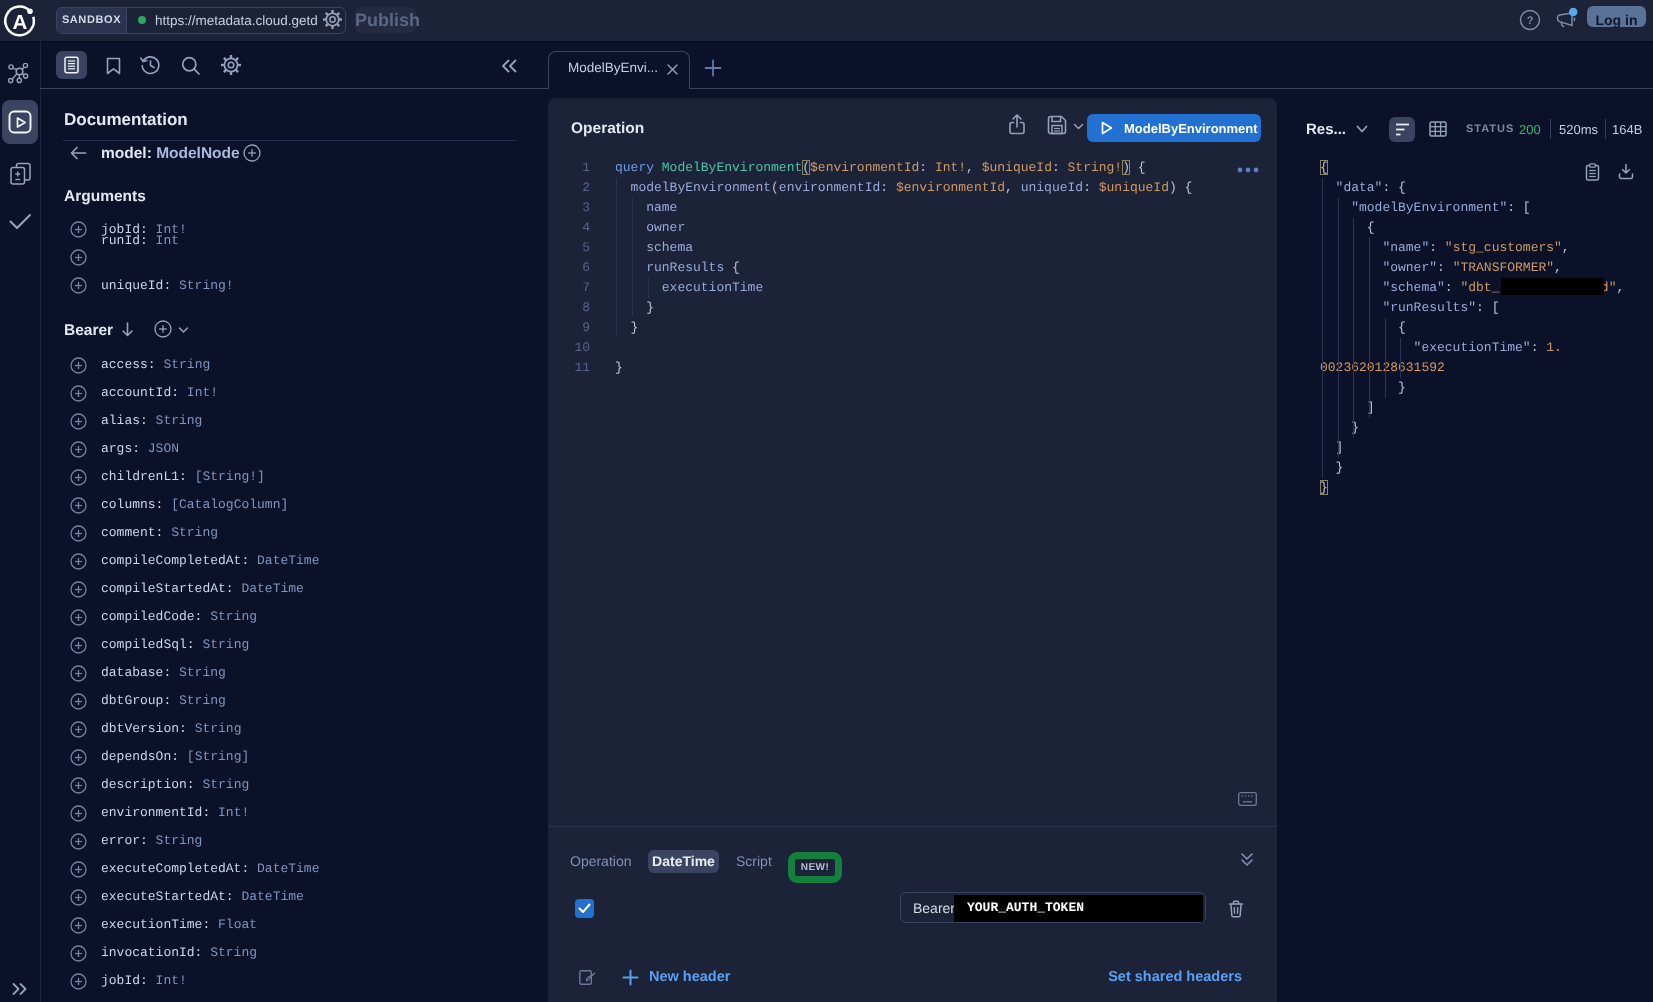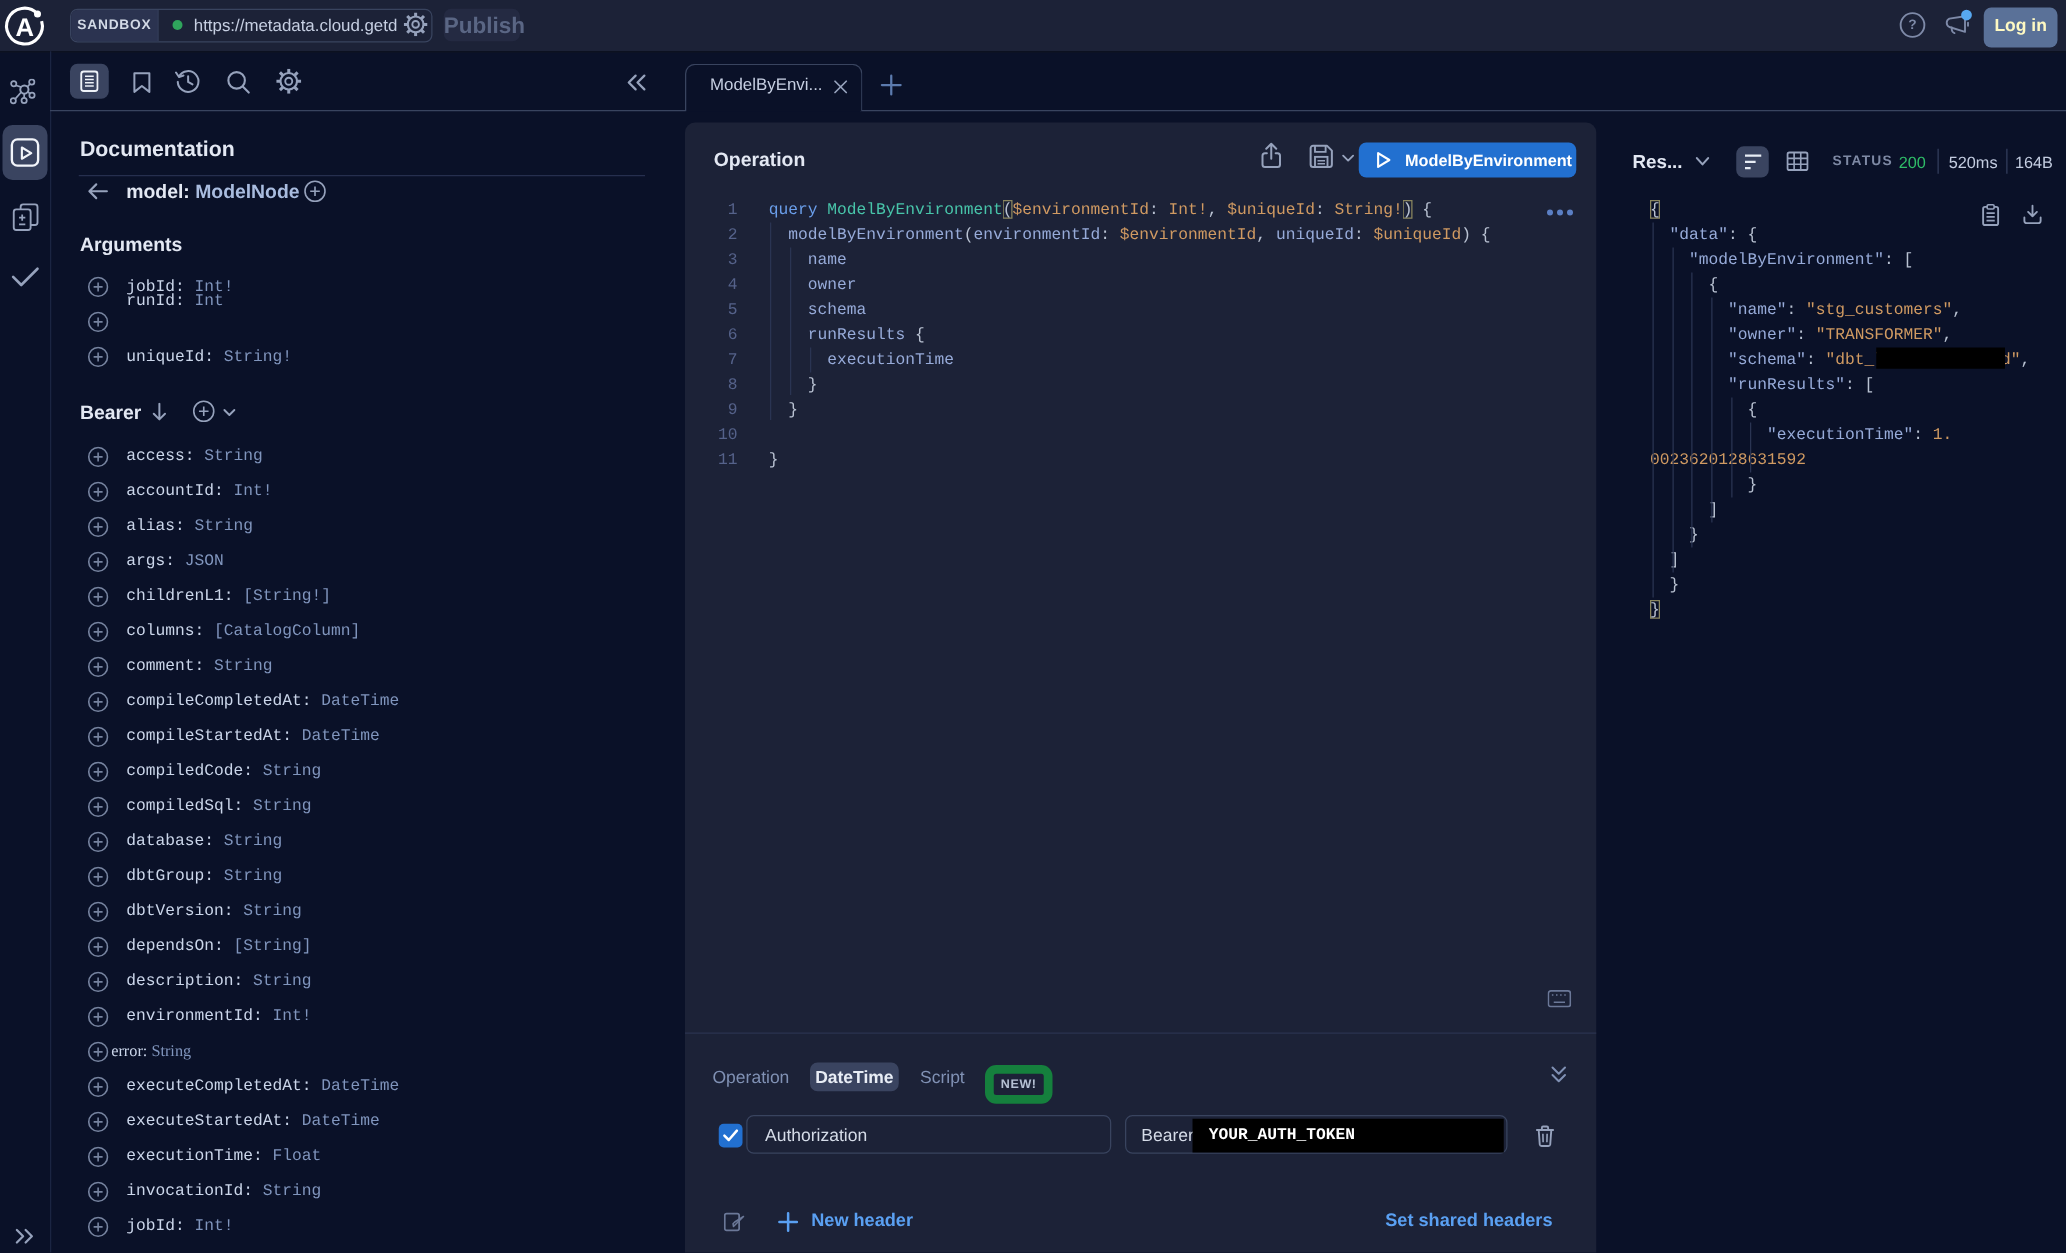--- a/index.html
+++ b/index.html
@@ -33,21 +33,21 @@
 <svg class="a" style="left:1519px;top:9px;" width="22" height="22" viewBox="0 0 22 22">
 <circle cx="11" cy="11" r="9.5" fill="none" stroke="#7e8aa8" stroke-width="1.5"></circle>
 <text x="11" y="14.5" text-anchor="middle" font-size="11" font-weight="bold" fill="#7e8aa8" font-family="Liberation Sans">?</text>
 </svg>
 <svg class="a" style="left:1553px;top:5px;" width="26" height="26" viewBox="0 0 26 26">
 <path d="M19 8 L6.5 9.9 A3.7 3.7 0 0 0 6.5 16.6 L19 20.5 Z" fill="none" stroke="#7e8aa8" stroke-width="1.5" stroke-linejoin="round"></path>
 <path d="M8.4 16.9 C8.2 19.3 8.8 20.9 10.6 21.5" fill="none" stroke="#7e8aa8" stroke-width="1.5" stroke-linecap="round"></path>
 <line x1="21.4" y1="13.2" x2="21.4" y2="15.6" stroke="#7e8aa8" stroke-width="1.5" stroke-linecap="round"></line>
 <circle cx="20.2" cy="7" r="4.3" fill="#57a8f0"></circle>
 </svg>
-<div class="a" style="left:1587px;top:6px;width:59px;height:32px;background:#5a7198;border-radius:6px;color:#fef9c3;font-size:14px;font-weight:bold;text-align:center;line-height:28px;">Log in</div>
+<div class="a" style="left:1587px;top:6px;width:59px;height:21px;background:#5a7198;border-radius:6px;color:#0f172a;font-size:14px;font-weight:bold;text-align:center;line-height:28px;">Log in</div>
 <div class="a" style="left:40px;top:41px;width:1px;height:961px;background:#1b2542;"></div>
 <svg class="a" style="left:8px;top:63px;" width="21" height="21" viewBox="0 0 21 21">
 <circle cx="11.5" cy="8.6" r="3.3" fill="none" stroke="#96a2bc" stroke-width="1.6"></circle>
 <circle cx="3" cy="4" r="2.1" fill="none" stroke="#96a2bc" stroke-width="1.4"></circle>
 <circle cx="17.4" cy="2.5" r="2.1" fill="none" stroke="#96a2bc" stroke-width="1.4"></circle>
 <circle cx="17.6" cy="13.1" r="2.1" fill="none" stroke="#96a2bc" stroke-width="1.4"></circle>
 <circle cx="11.3" cy="17.4" r="2.1" fill="none" stroke="#96a2bc" stroke-width="1.4"></circle>
 <circle cx="2.6" cy="17.6" r="2.1" fill="none" stroke="#96a2bc" stroke-width="1.4"></circle>
 <line x1="9" y1="6.7" x2="4.5" y2="5.2" stroke="#96a2bc" stroke-width="1.4"></line>
 <line x1="13.9" y1="6.5" x2="16" y2="4.2" stroke="#96a2bc" stroke-width="1.4"></line>
@@ -252,21 +252,21 @@
 <circle cx="8.5" cy="8.5" r="7.5" fill="none" stroke="#76839f" stroke-width="1.3"></circle>
 <line x1="4.9" y1="8.5" x2="12.1" y2="8.5" stroke="#76839f" stroke-width="1.3"></line>
 <line x1="8.5" y1="4.9" x2="8.5" y2="12.1" stroke="#76839f" stroke-width="1.3"></line>
 </svg>
 <div class="a mono" style="left:101px;top:803px;"><span style="color:#cbd6ea;">environmentId: </span><span style="color:#8095bd;">Int!</span></div>
 <svg class="a" style="left:69.5px;top:832.5px;" width="17.0" height="17.0" viewBox="0 0 17.0 17.0">
 <circle cx="8.5" cy="8.5" r="7.5" fill="none" stroke="#76839f" stroke-width="1.3"></circle>
 <line x1="4.9" y1="8.5" x2="12.1" y2="8.5" stroke="#76839f" stroke-width="1.3"></line>
 <line x1="8.5" y1="4.9" x2="8.5" y2="12.1" stroke="#76839f" stroke-width="1.3"></line>
 </svg>
-<div class="a mono" style="left:89px;top:831px;font-family:Liberation Serif, serif;"><span style="color:#cbd6ea;">error: </span><span style="color:#8095bd;">String</span></div>
+<div class="a mono" style="left:101px;top:831px;"><span style="color:#cbd6ea;">error: </span><span style="color:#8095bd;">String</span></div>
 <svg class="a" style="left:69.5px;top:860.5px;" width="17.0" height="17.0" viewBox="0 0 17.0 17.0">
 <circle cx="8.5" cy="8.5" r="7.5" fill="none" stroke="#76839f" stroke-width="1.3"></circle>
 <line x1="4.9" y1="8.5" x2="12.1" y2="8.5" stroke="#76839f" stroke-width="1.3"></line>
 <line x1="8.5" y1="4.9" x2="8.5" y2="12.1" stroke="#76839f" stroke-width="1.3"></line>
 </svg>
 <div class="a mono" style="left:101px;top:859px;"><span style="color:#cbd6ea;">executeCompletedAt: </span><span style="color:#8095bd;">DateTime</span></div>
 <svg class="a" style="left:69.5px;top:888.5px;" width="17.0" height="17.0" viewBox="0 0 17.0 17.0">
 <circle cx="8.5" cy="8.5" r="7.5" fill="none" stroke="#76839f" stroke-width="1.3"></circle>
 <line x1="4.9" y1="8.5" x2="12.1" y2="8.5" stroke="#76839f" stroke-width="1.3"></line>
 <line x1="8.5" y1="4.9" x2="8.5" y2="12.1" stroke="#76839f" stroke-width="1.3"></line>
@@ -342,21 +342,20 @@
 <div class="a" style="left:648px;top:850px;width:71px;height:23px;background:#3a4460;border-radius:6px;color:#e8edf5;font-size:14px;font-weight:bold;text-align:center;line-height:23px;">DateTime</div>
 <div class="a" style="left:736px;top:853px;font-size:14px;color:#8091b4;">Script</div>
 <div class="a" style="left:788px;top:852px;width:40px;height:17px;border:7px solid #15803d;border-radius:9px;color:#b6c1d4;font-size:10px;font-weight:bold;letter-spacing:.5px;text-align:center;line-height:18px;">NEW!</div>
 <svg class="a" style="left:1240px;top:852px;" width="14" height="16" viewBox="0 0 14 16">
 <path d="M2 2 L7 7 L12 2 M2 8 L7 13 L12 8" fill="none" stroke="#8091b4" stroke-width="1.6" stroke-linecap="round" stroke-linejoin="round"></path>
 </svg>
 <div class="a" style="left:575px;top:899px;width:19px;height:19px;background:#2270d0;border-radius:4px;"></div>
 <svg class="a" style="left:578px;top:903px;" width="13" height="11" viewBox="0 0 13 11">
 <path d="M1.5 5.5 L5 9 L11.5 1.5" fill="none" stroke="#fff" stroke-width="2" stroke-linecap="round" stroke-linejoin="round"></path>
 </svg>
-<div class="a" style="left:597px;top:892px;width:292px;height:31px;border:1px solid #39445f;border-radius:6px;color:#d5dce8;font-size:14px;line-height:31px;padding-left:14px;box-sizing:border-box;">Authorization</div>
 <div class="a" style="left:900px;top:892px;width:306px;height:31px;border:1px solid #39445f;border-radius:6px;color:#d5dce8;font-size:14px;line-height:31px;padding-left:12px;box-sizing:border-box;">Bearer&nbsp;.</div>
 <div class="a" style="left:954px;top:895px;width:249px;height:27px;background:#000;"></div>
 <div class="a mono" style="left:967px;top:899px;font-weight:bold;color:#fff;line-height:18px;">YOUR_AUTH_TOKEN</div>
 <svg class="a" style="left:1228px;top:900px;" width="16" height="18" viewBox="0 0 16 18">
 <path d="M1.5 4 L14.5 4" stroke="#96a2bc" stroke-width="1.5" stroke-linecap="round"></path>
 <path d="M5.5 4 L5.5 2.2 A1 1 0 0 1 6.5 1.2 L9.5 1.2 A1 1 0 0 1 10.5 2.2 L10.5 4" fill="none" stroke="#96a2bc" stroke-width="1.5"></path>
 <path d="M3 4.5 L3.8 15.5 A1.5 1.5 0 0 0 5.3 16.8 L10.7 16.8 A1.5 1.5 0 0 0 12.2 15.5 L13 4.5" fill="none" stroke="#96a2bc" stroke-width="1.5"></path>
 <line x1="6.3" y1="7" x2="6.5" y2="13.8" stroke="#96a2bc" stroke-width="1.3"></line>
 <line x1="9.7" y1="7" x2="9.5" y2="13.8" stroke="#96a2bc" stroke-width="1.3"></line>
 </svg>

